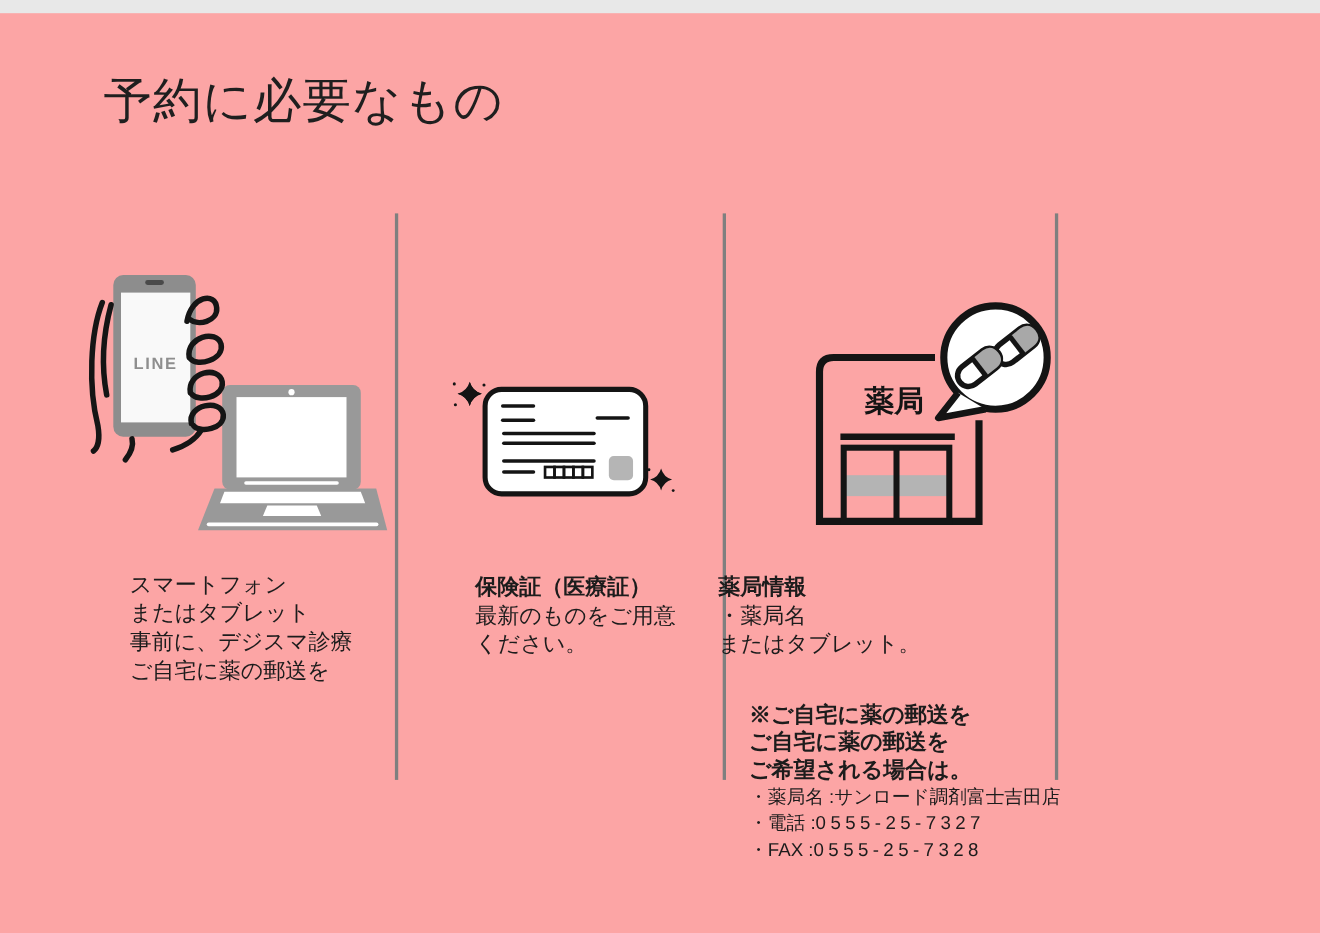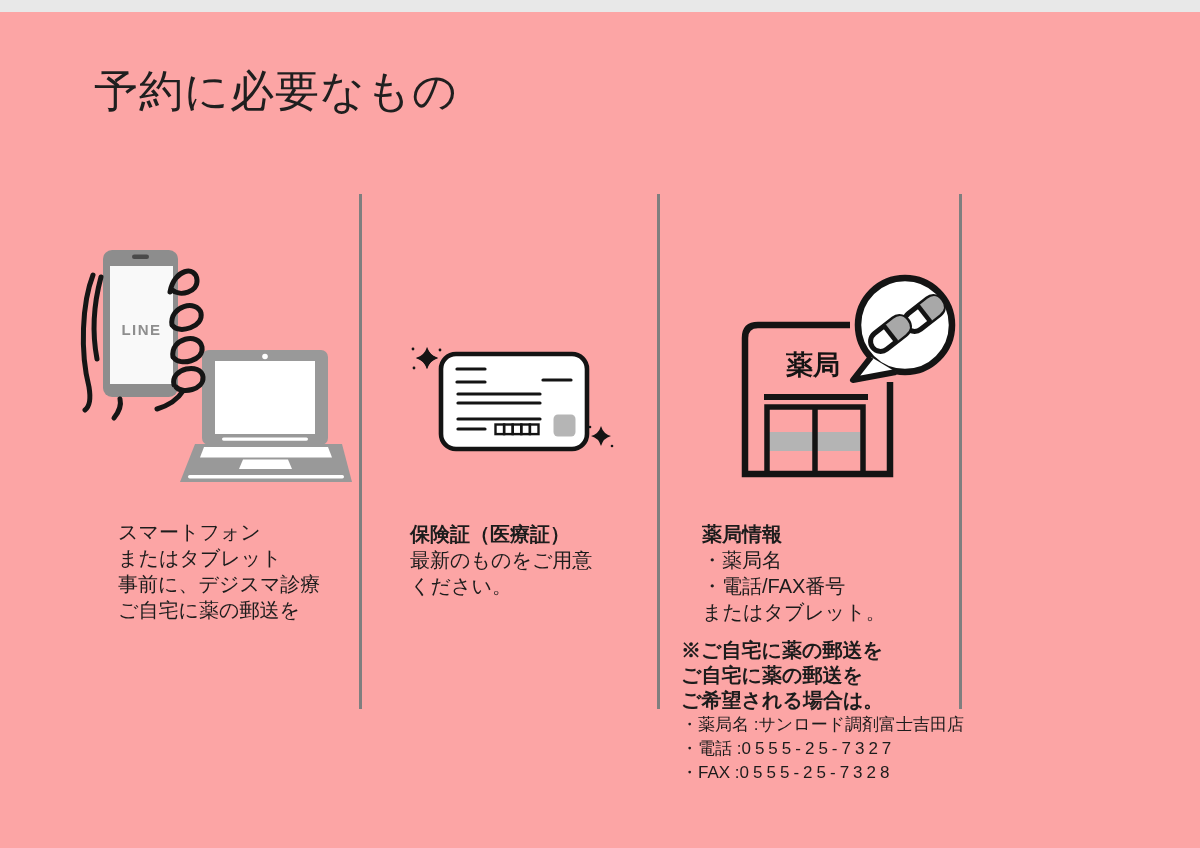--- a/index.html
+++ b/index.html
@@ -12,22 +12,22 @@
   .title{
     position:absolute;left:94px;top:50px;
     font-size:44px;letter-spacing:1px;color:#1f1f1f;font-weight:500;
   }
   .divider{
     position:absolute;top:182px;height:515px;width:3px;background:#7f7f7f;
   }
   .div-1{left:359px;} .div-2{left:657px;} .div-3{left:959px;}
   .textblock{position:absolute;font-size:20px;line-height:26px;white-space:nowrap;}
   .tb-device{left:118px;top:507px;}
-  .tb-card{left:410px;top:509px;}
-  .tb-pharm{left:702px;top:509px;}
+  .tb-card{left:432px;top:509px;}
+  .tb-pharm{left:653px;top:509px;}
   .tb-note{left:681px;top:626px;}
   .heading{font-weight:bold;}
   .semibold{font-weight:bold;}
   .note-bold{font-weight:bold;font-size:20px;line-height:25px;}
   .detail{font-size:17px;line-height:24px;font-weight:normal;}
   .num{letter-spacing:4px;text-align:right;}
   svg{position:absolute;overflow:visible;}
   .svg-device{left:70px;top:225px;}
   .svg-card{left:400px;top:325px;}
   .svg-pharm{left:728px;top:250px;}
@@ -143,21 +143,20 @@
 
   <div class="textblock tb-card">
     <div class="semibold">保険証（医療証）</div>
     <div>最新のものをご用意</div>
     <div>ください。</div>
   </div>
 
   <div class="textblock tb-pharm">
     <div class="heading">薬局情報</div>
     <div>・薬局名</div>
-    <div>・電話/FAX番号</div>
     <div>またはタブレット。</div>
   </div>
 
   <div class="textblock tb-note">
     <div class="note-bold">※ご自宅に薬の郵送を</div>
     <div class="note-bold">ご自宅に薬の郵送を</div>
     <div class="note-bold">ご希望される場合は。</div>
     <div class="detail"><span>・薬局名 :</span><span>サンロード調剤富士吉田店</span></div>
     <div class="detail"><span>・電話 :</span><span class="num">0555-25-7327</span></div>
     <div class="detail"><span>・FAX :</span><span class="num">0555-25-7328</span></div>

